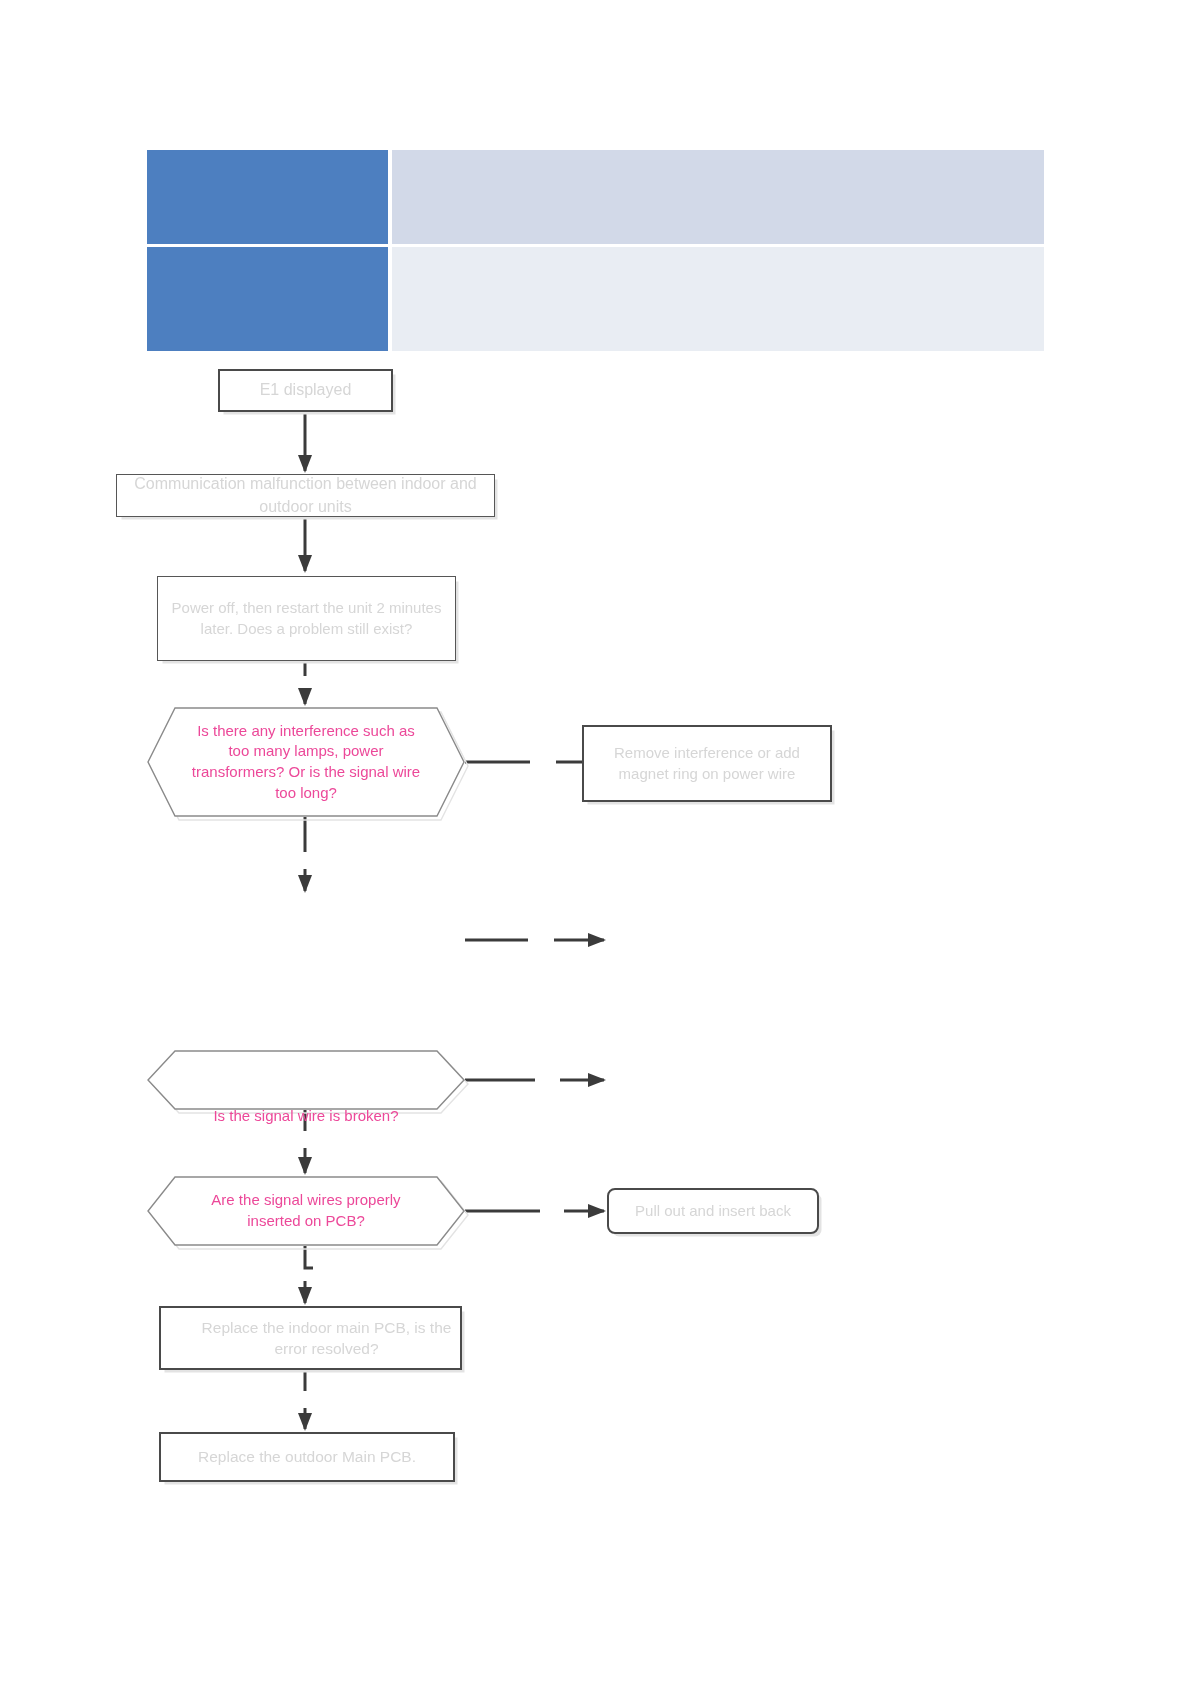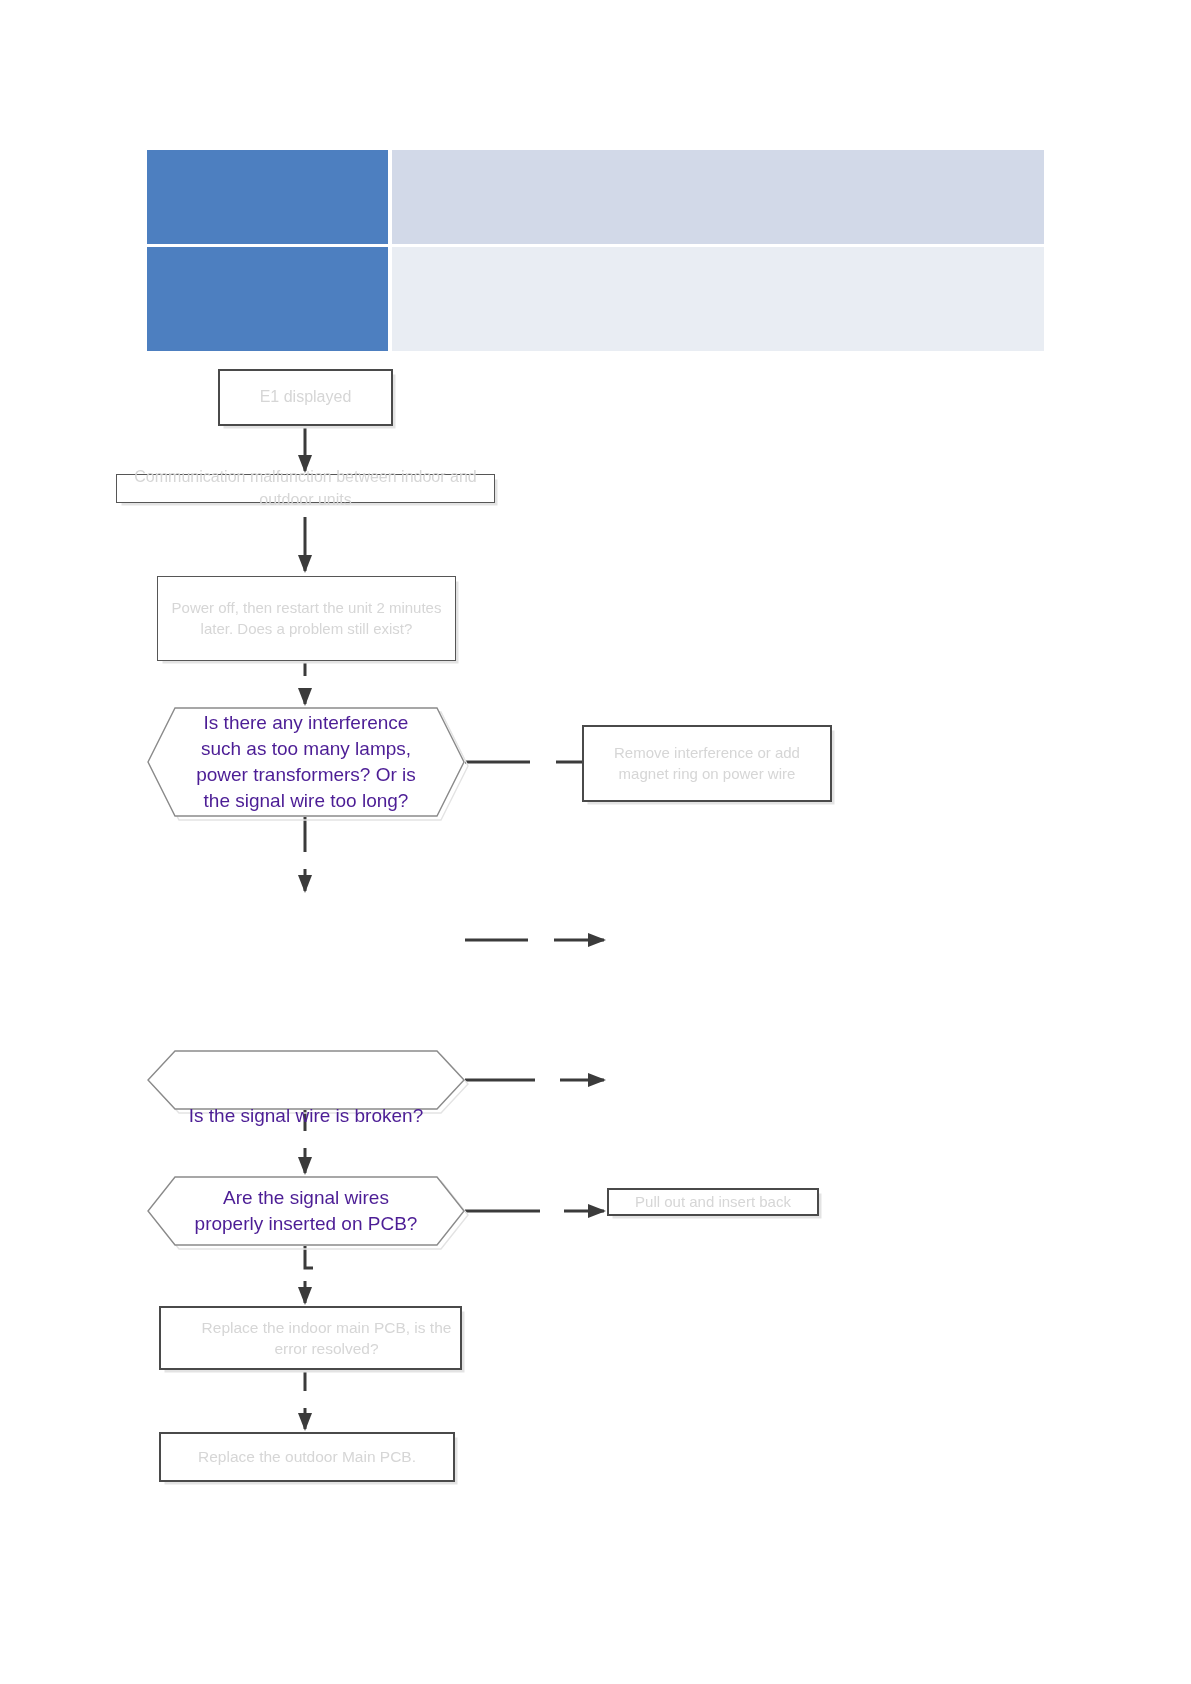--- a/index.html
+++ b/index.html
@@ -24,21 +24,21 @@
     padding:0 8px;
   }
   .rect.thin{border-width:1.5px;border-color:#565656;}
   .fs16{font-size:16px;}
   .fs155{font-size:15.5px;}
   
   .hex{position:absolute;}
   .hex svg{position:absolute;left:0;top:0;display:block;}
   .hex .hex-label{
     position:absolute;left:0;top:0;display:flex;align-items:center;justify-content:center;
-    text-align:center;color:#4c1d95;font-size:19px;line-height:1.38;padding:0 40px;
+    text-align:center;color:#ec4899;font-size:15px;line-height:1.38;padding:0 40px;
     box-sizing:border-box;
   }
   .hex polygon.shadow{fill:none;stroke:#e3e3e3;stroke-width:1.4;}
   .hex polygon.main{fill:#ffffff;stroke:#8a8a8a;stroke-width:1.4;}
   
   .wires{position:absolute;left:0;top:0;pointer-events:none;}
 </style>
 </head>
 <body>
 
@@ -74,23 +74,23 @@
       <line x1="556" y1="762" x2="604" y2="762" marker-end="url(#arw)"></line>
       <line x1="465" y1="940" x2="528" y2="940"></line>
       <line x1="554" y1="940" x2="604" y2="940" marker-end="url(#arw)"></line>
       <line x1="465" y1="1080" x2="535" y2="1080"></line>
       <line x1="560" y1="1080" x2="604" y2="1080" marker-end="url(#arw)"></line>
       <line x1="465" y1="1211" x2="540" y2="1211"></line>
       <line x1="564" y1="1211" x2="604" y2="1211" marker-end="url(#arw)"></line>
     </g>
   </svg>
 
-  <div class="node rect fs16" style="left:218px;top:369px;width:175px;height:57px;">E1 displayed</div>
+  <div class="node rect fs16" style="left:218px;top:369px;width:175px;height:43px;">E1 displayed</div>
 
-  <div class="node rect thin fs16" style="left:116px;top:474px;width:379px;height:29px;">Communication malfunction between indoor and outdoor units</div>
+  <div class="node rect thin fs16" style="left:116px;top:474px;width:379px;height:43px;">Communication malfunction between indoor and outdoor units</div>
 
   <div class="node rect thin" style="left:157px;top:576px;width:299px;height:85px;">Power off, then restart the unit 2 minutes later. Does a problem still exist?</div>
 
   <div class="hex" style="left:147px;top:707px;width:323px;height:115px;">
     <svg width="323" height="115" viewBox="0 0 323 115">
       <polygon class="shadow" points="32,5 294,5 321,59 294,113 32,113 5,59"></polygon>
       <polygon class="main" points="28,1 290,1 317,55 290,109 28,109 1,55"></polygon>
     </svg>
     <div class="hex-label" style="width:318px;height:110px;">Is there any interference such as too many lamps, power transformers? Or is the signal wire too long?</div>
   </div>
@@ -109,19 +109,19 @@
 
 
   <div class="hex" style="left:147px;top:1176px;width:323px;height:75px;">
     <svg width="323" height="75" viewBox="0 0 323 75">
       <polygon class="shadow" points="32,5 294,5 321,39 294,73 32,73 5,39"></polygon>
       <polygon class="main" points="28,1 290,1 317,35 290,69 28,69 1,35"></polygon>
     </svg>
     <div class="hex-label" style="width:318px;height:70px;">Are the signal wires properly inserted on PCB?</div>
   </div>
 
-  <div class="node rect" style="left:607px;top:1188px;width:212px;height:28px;">Pull out and insert back</div>
+  <div class="node rect" style="left:607px;top:1188px;width:212px;height:46px;border-radius:8px;">Pull out and insert back</div>
 
   <div class="node rect fs155" style="left:159px;top:1306px;width:303px;height:64px;padding-left:40px;">Replace the indoor main PCB, is the error resolved?</div>
 
   <div class="node rect fs155" style="left:159px;top:1432px;width:296px;height:50px;">Replace the outdoor Main PCB.</div>
 
 </div>
 
 </body></html>

